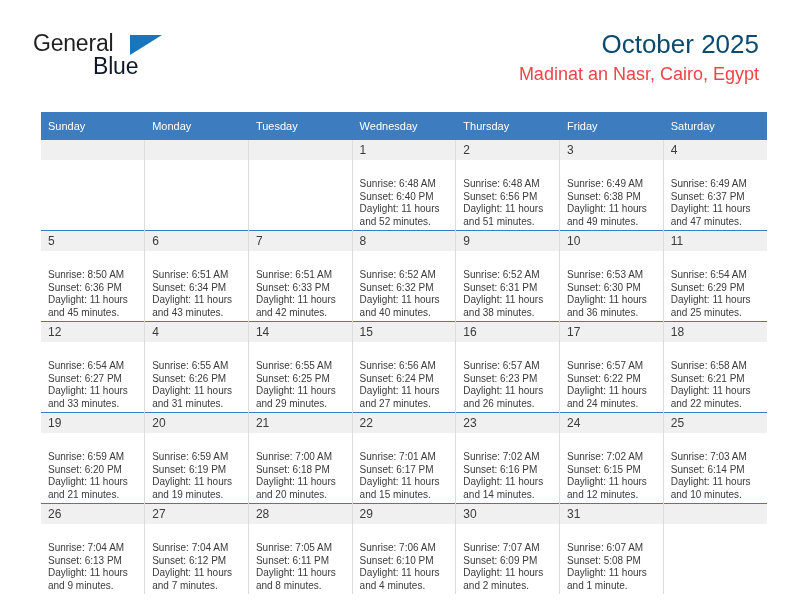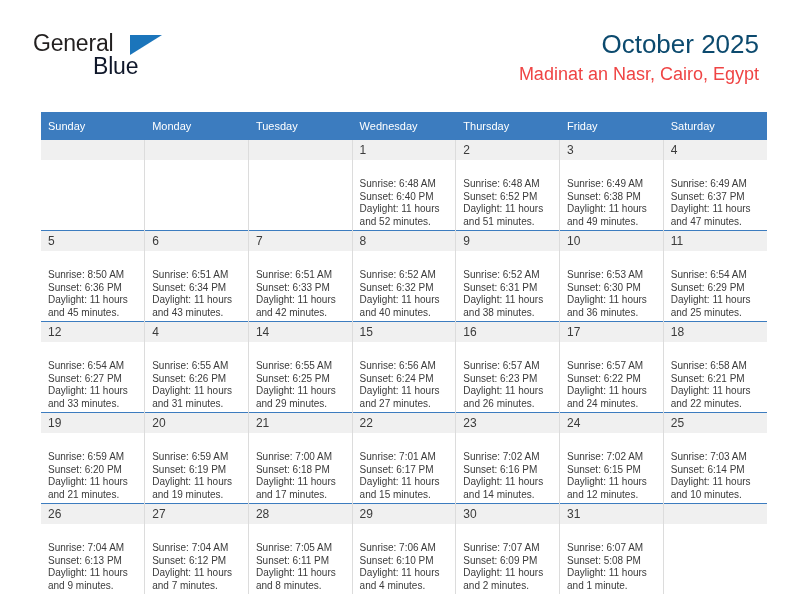--- a/index.html
+++ b/index.html
@@ -193,21 +193,21 @@
               <div>Sunrise: 6:48 AM</div>
               <div>Sunset: 6:40 PM</div>
               <div>Daylight: 11 hours</div>
               <div>and 52 minutes.</div>
             </div>
           </td>
           <td>
             <div class="daynum">2</div>
             <div class="details">
               <div>Sunrise: 6:48 AM</div>
-              <div>Sunset: 6:52 PM</div>
+              <div>Sunset: 6:56 PM</div>
               <div>Daylight: 11 hours</div>
               <div>and 51 minutes.</div>
             </div>
           </td>
           <td>
             <div class="daynum">3</div>
             <div class="details">
               <div>Sunrise: 6:49 AM</div>
               <div>Sunset: 6:38 PM</div>
               <div>Daylight: 11 hours</div>
@@ -372,21 +372,21 @@
               <div>Daylight: 11 hours</div>
               <div>and 19 minutes.</div>
             </div>
           </td>
           <td>
             <div class="daynum">21</div>
             <div class="details">
               <div>Sunrise: 7:00 AM</div>
               <div>Sunset: 6:18 PM</div>
               <div>Daylight: 11 hours</div>
-              <div>and 17 minutes.</div>
+              <div>and 20 minutes.</div>
             </div>
           </td>
           <td>
             <div class="daynum">22</div>
             <div class="details">
               <div>Sunrise: 7:01 AM</div>
               <div>Sunset: 6:17 PM</div>
               <div>Daylight: 11 hours</div>
               <div>and 15 minutes.</div>
             </div>

